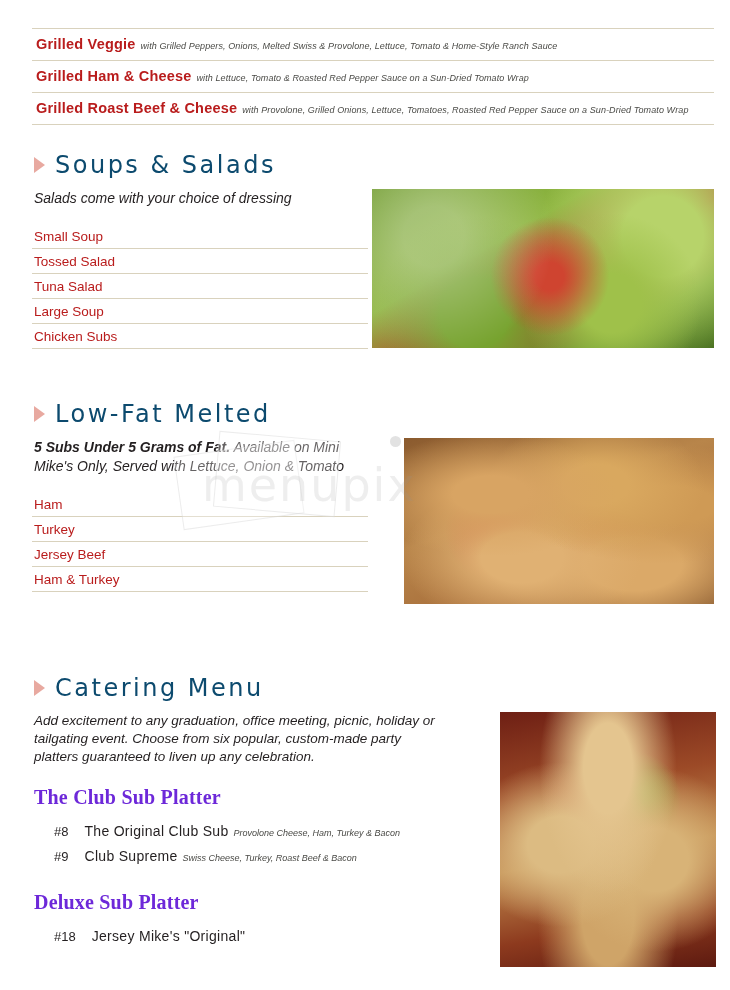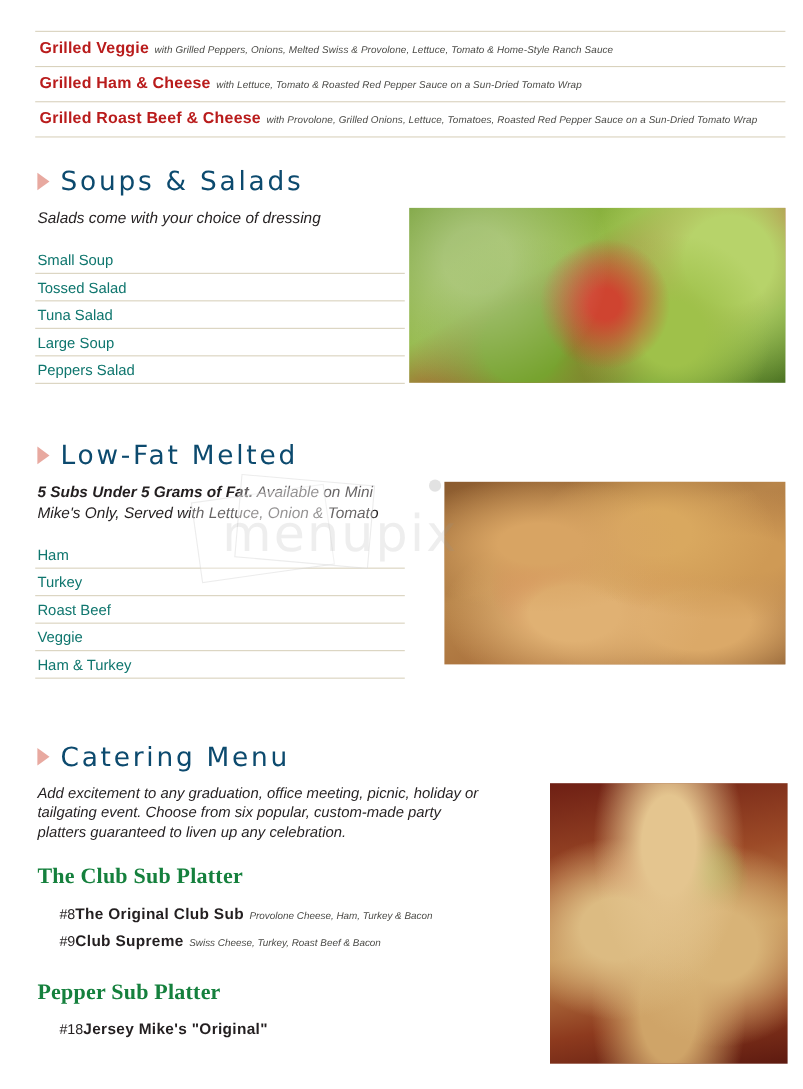--- a/index.html
+++ b/index.html
@@ -96,21 +96,21 @@
   .plain-list {
     margin: 0;
     padding: 0;
     list-style: none;
     width: 336px;
   }
   .plain-list li {
     border-bottom: 1px solid #d9d2bd;
     font-size: 13.5px;
     padding: 5px 0 4px 2px;
-    color: #0f766e;
+    color: #b91c1c;
   }
 
   .photo {
     position: absolute;
     background-size: cover;
     background-position: center;
   }
 
   
   .salad-photo {
@@ -163,42 +163,42 @@
     font-size: 13.5px;
     font-style: italic;
     line-height: 1.35;
     width: 404px;
     margin: 0 0 20px 2px;
   }
   .platter-title {
     font-family: "Liberation Serif", serif;
     font-weight: bold;
     font-size: 20px;
-    color: #15803d;
+    color: #6d28d9;
     margin: 0 0 10px 2px;
     letter-spacing: 0.2px;
   }
   .platter-items {
     margin: 0 0 22px 0;
     padding: 0;
     list-style: none;
   }
   .platter-items li {
     padding: 2px 0 3px 22px;
     line-height: 1.25;
   }
   .item-num {
     font-size: 13px;
     color: #231f20;
   }
   .item-name {
-    font-weight: bold;
+    font-weight: normal;
     font-size: 14px;
     letter-spacing: 0.3px;
-    margin-left: 0;
+    margin-left: 16px;
   }
   .item-desc {
     font-size: 9px;
     font-style: italic;
     color: #4a4a46;
     margin-left: 5px;
   }
 
   
   .watermark {
@@ -261,41 +261,40 @@
     <span class="section-title">Soups &amp; Salads</span>
   </div>
 
   <div class="block" style="height:175px;">
     <p class="intro">Salads come with your choice of dressing</p>
     <ul class="plain-list">
       <li>Small Soup</li>
       <li>Tossed Salad</li>
       <li>Tuna Salad</li>
       <li>Large Soup</li>
-      <li>Peppers Salad</li>
+      <li>Chicken Subs</li>
     </ul>
     <div class="photo salad-photo"></div>
   </div>
 
   <div class="sec-spacer-1"></div>
 
   <div class="section-head">
     <span class="tri"></span>
     <span class="section-title">Low-Fat Melted</span>
   </div>
 
   <div class="block" style="height:192px;">
     <p class="intro" style="width:330px;">
       <span class="intro-bold">5 Subs Under 5 Grams of Fat.</span><span> Available on Mini Mike's Only, Served with Lettuce, Onion &amp; Tomato</span>
     </p>
     <ul class="plain-list">
       <li>Ham</li>
       <li>Turkey</li>
-      <li>Roast Beef</li>
-      <li>Veggie</li>
+      <li>Jersey Beef</li>
       <li>Ham &amp; Turkey</li>
     </ul>
     <div class="photo subs-photo"></div>
   </div>
 
   <div class="sec-spacer-2"></div>
 
   <div class="section-head">
     <span class="tri"></span>
     <span class="section-title">Catering Menu</span>
@@ -307,21 +306,21 @@
     <h3 class="platter-title">The Club Sub Platter</h3>
     <ul class="platter-items">
       <li>
         <span class="item-num">#8</span><span class="item-name">The Original Club Sub</span><span class="item-desc">Provolone Cheese, Ham, Turkey &amp; Bacon</span>
       </li>
       <li>
         <span class="item-num">#9</span><span class="item-name">Club Supreme</span><span class="item-desc">Swiss Cheese, Turkey, Roast Beef &amp; Bacon</span>
       </li>
     </ul>
 
-    <h3 class="platter-title">Pepper Sub Platter</h3>
+    <h3 class="platter-title">Deluxe Sub Platter</h3>
     <ul class="platter-items">
       <li>
         <span class="item-num">#18</span><span class="item-name">Jersey Mike's "Original"</span>
       </li>
     </ul>
 
     <div class="photo catering-photo"></div>
   </div>
 
   <div class="watermark">

